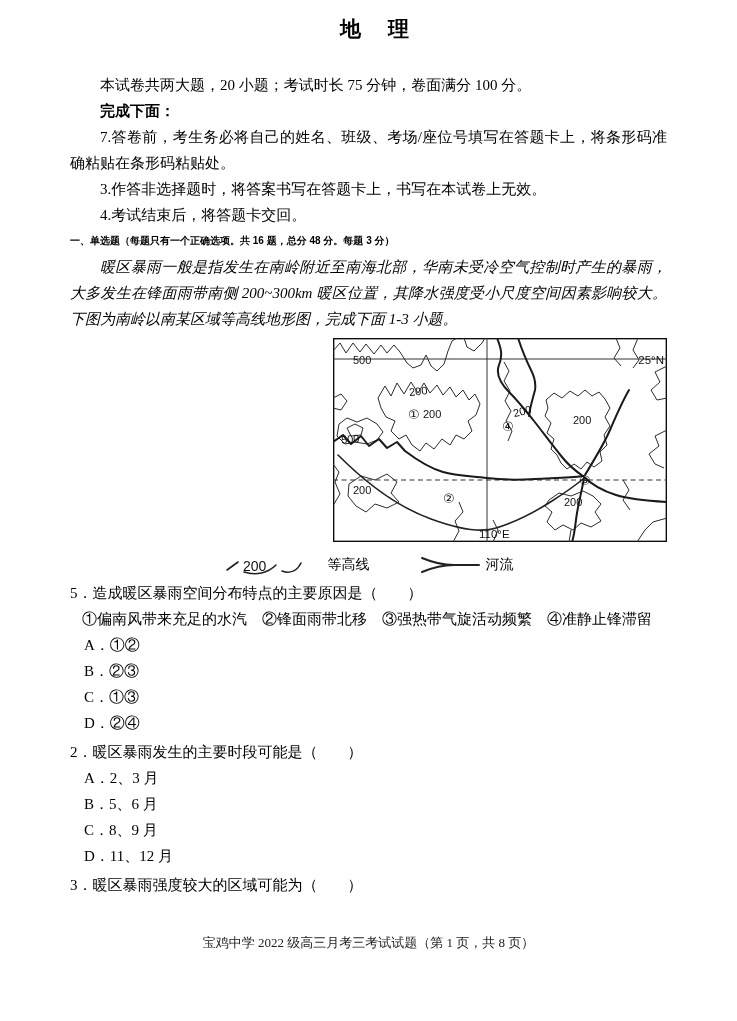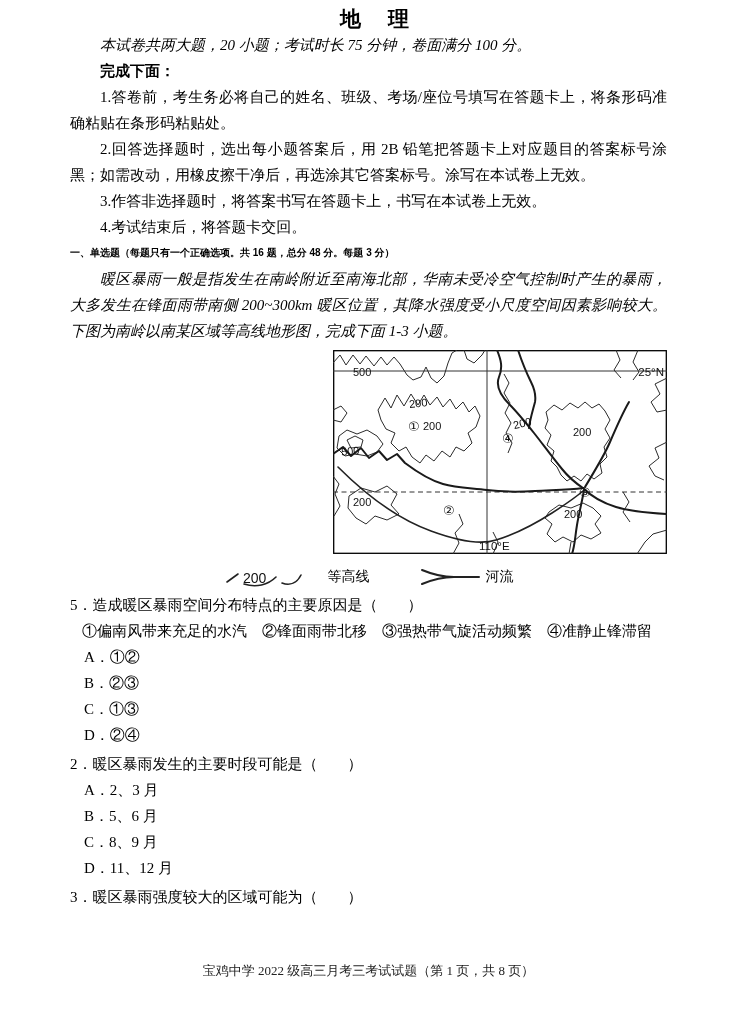--- a/index.html
+++ b/index.html
@@ -18,31 +18,31 @@
   .title {
     margin-top: 102px;
     text-align: center;
     font-family: "Liberation Sans", "DejaVu Sans", sans-serif;
     font-weight: bold;
     font-size: 22px;
     line-height: 26px;
     letter-spacing: 1px;
   }
   .subject {
-    margin-top: 6px;
+    margin-top: 16px;
     text-align: center;
     font-family: "Liberation Sans", "DejaVu Sans", sans-serif;
     font-weight: bold;
     font-size: 21px;
     line-height: 26px;
     padding-left: 12px;
   }
   .content { padding: 0 70px; }
   .content p { line-height: 26px; text-align: justify; }
-  .intro { text-indent: 2em; font-style: italic; }
+  .intro { margin-top: 30px; text-indent: 2em; }
   .notes-heading {
     font-family: "Liberation Sans", "DejaVu Sans", sans-serif;
     font-weight: bold;
     text-indent: 2em;
   }
   .note-item { text-indent: 2em; }
   .section-heading {
     font-family: "Liberation Sans", "DejaVu Sans", sans-serif;
     font-weight: bold;
     font-size: 10px;
@@ -63,21 +63,21 @@
   .q-stem { margin-top: 3px; }
   .q-suboptions { padding-left: 12px; }
   .choice-row { display: flex; padding-left: 14px; line-height: 26px; flex-direction: column; }
   .choice-a { width: 128px; }
   .choice-b { width: 140px; }
   .choice-c { width: 136px; }
   .choice-d { flex: 1; }
   .footer {
     position: absolute;
     left: 0; right: 0;
-    top: 962px;
+    top: 934px;
     text-align: center;
     font-size: 13px;
     color: #222;
   }
   svg text {
     font-family: "Liberation Sans", "DejaVu Sans", sans-serif;
     fill: #111;
   }
   .map-num { font-size: 11px; }
   .map-geo { font-size: 11.5px; }
@@ -86,22 +86,21 @@
 </head>
 <body>
 
 <div class="page">
 
   <div class="subject">地　 理</div>
 
   <div class="content">
     <p class="intro">本试卷共两大题，20 小题；考试时长 75 分钟，卷面满分 100 分。</p>
     <p class="notes-heading">完成下面：</p>
-    <p class="note-item">1.答卷前，考生务必将自己的姓名、班级、考场/座位号填写在答题卡上，将条形码准确粘贴在条形码粘贴处。</p>
-    <p class="note-item">2.回答选择题时，选出每小题答案后，用 2B 铅笔把答题卡上对应题目的答案标号涂黑；如需改动，用橡皮擦干净后，再选涂其它答案标号。涂写在本试卷上无效。</p>
+    <p class="note-item">7.答卷前，考生务必将自己的姓名、班级、考场/座位号填写在答题卡上，将条形码准确粘贴在条形码粘贴处。</p>
     <p class="note-item">3.作答非选择题时，将答案书写在答题卡上，书写在本试卷上无效。</p>
     <p class="note-item">4.考试结束后，将答题卡交回。</p>
     <p class="section-heading">一、单选题（每题只有一个正确选项。共 16 题，总分 48 分。每题 3 分）</p>
     <p class="passage">暖区暴雨一般是指发生在南岭附近至南海北部，华南未受冷空气控制时产生的暴雨，大多发生在锋面雨带南侧 200~300km 暖区位置，其降水强度受小尺度空间因素影响较大。下图为南岭以南某区域等高线地形图，完成下面 1-3 小题。</p>
 
     <div class="figure">
       <svg class="map-svg" width="334" height="204" viewBox="0 0 334 204">
 
         <rect x="0.7" y="0.7" width="332.6" height="202.6" fill="none" stroke="#000" stroke-width="1.3"></rect>
 

